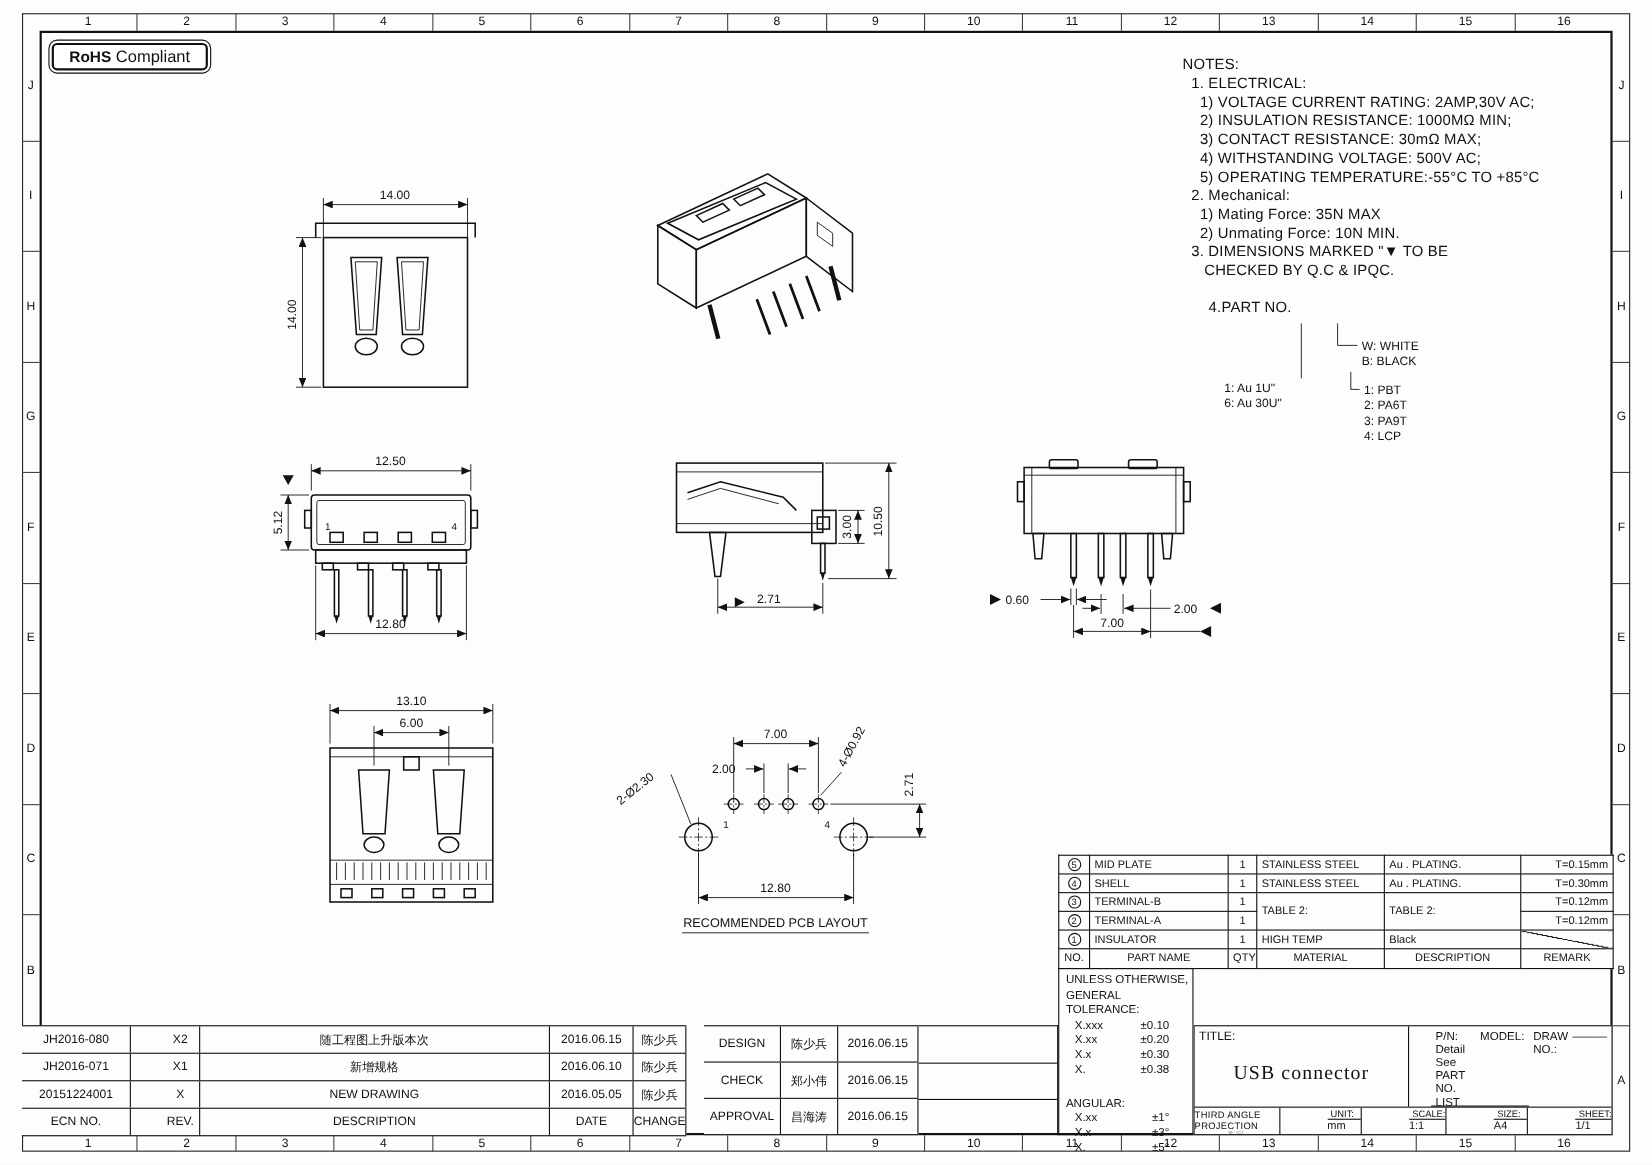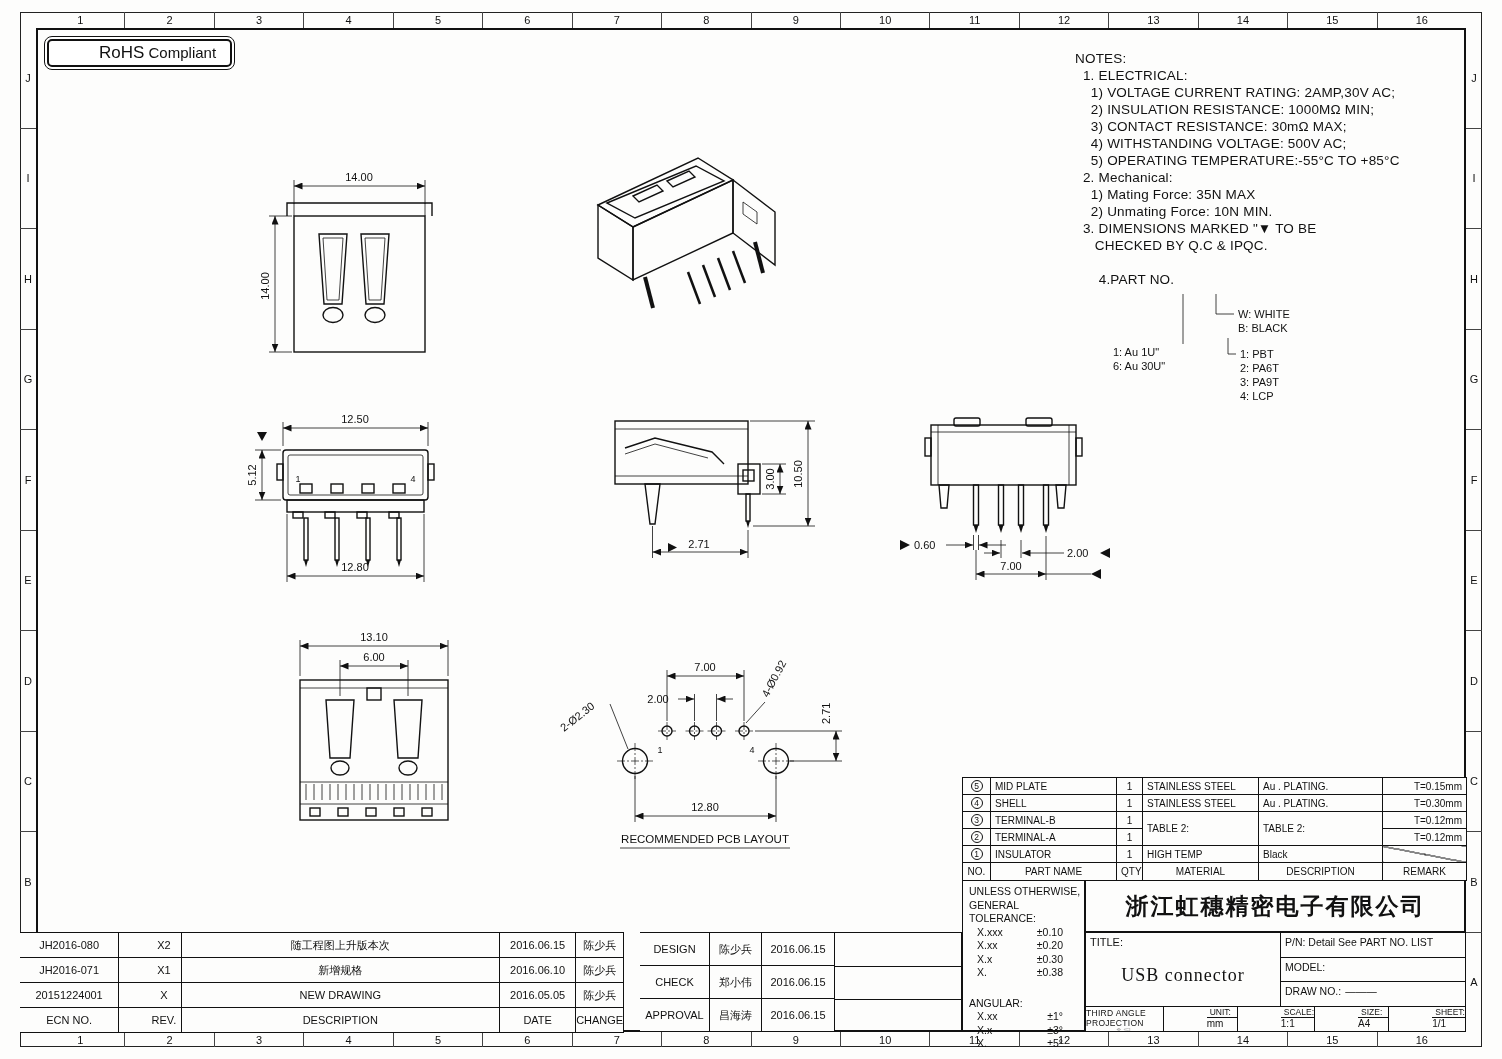--- a/index.html
+++ b/index.html
@@ -13,21 +13,21 @@
   .grid-strip.h.bot { top:1032px; height:15px; }
   .grid-strip.v { top:28px; width:16px; height:1004px; flex-direction:column; }
   .grid-strip.v.left { left:20px; }
   .grid-strip.v.right { left:1466px; }
   .gcell { flex:1; display:flex; align-items:center; justify-content:center; font-size:11px; }
   .grid-strip.h .gcell + .gcell { border-left:1px solid #444; }
   .grid-strip.v .gcell + .gcell { border-top:1px solid #444; }
 
   .rohs { position:absolute; left:44px; top:36px; border:1.5px solid #111; border-radius:8px; padding:2px; background:#fff; }
   .rohs-inner { border:2px solid #111; border-radius:5px; padding:2px 14px; font-size:15px; white-space:nowrap; }
-  .rohs-b { font-weight:normal; font-size:17px;margin-left:36px; }
+  .rohs-b { font-weight:bold; font-size:14px; }
 
   .notes { position:absolute; left:1075px; top:50px; width:400px; font-size:13.5px; line-height:17px; letter-spacing:0.2px; }
   .note-line { white-space:pre; min-height:17px; }
 
   .view { position:absolute; }
   #v-top   { left:243px; top:156px; }
   #v-iso   { left:583px; top:150px; }
   #v-front { left:243px; top:396px; }
   #v-side  { left:600px; top:406px; }
   #v-rear  { left:886px; top:400px; }
@@ -49,25 +49,25 @@
   .cnum { display:inline-block; width:12px; height:12px; border:1px solid #111; border-radius:50%; font-size:8.5px; line-height:11px; text-align:center; }
   table.bom td.slash { background:linear-gradient(to top right, transparent calc(50% - 0.5px), #111 calc(50% - 0.5px), #111 calc(50% + 0.5px), transparent calc(50% + 0.5px)); }
 
   .tol { position:absolute; left:962px; top:880px; width:123px; height:152px; border:1.5px solid #111; font-size:10.5px; padding:4px 0 0 6px; line-height:13.5px; }
   .tol-item { display:flex; width:94px; justify-content:space-between; padding-left:8px; }
   .tol .ang { margin-top:17px; }
 
   .company { position:absolute; left:1085px; top:880px; width:381px; height:52px; border:1.5px solid #111; display:flex; align-items:center; justify-content:center; font-size:23px; font-weight:bold; letter-spacing:2px; }
 
   .tblock { position:absolute; left:1085px; top:932px; width:381px; height:100px; border:1.5px solid #111; display:flex; flex-direction:column; background:#fdfdfc; }
-  .tb-top { display:flex; height:74px; border-bottom:1px solid #111; }
+  .tb-top { display:flex; height:74px; border-bottom:1px solid #111;gap:20px; }
   .tb-left { width:195px; border-right:1px solid #111; position:relative; }
   .tb-title-label { position:absolute; left:4px; top:3px; font-size:11px; }
   .tb-title { position:absolute; left:0; right:0; top:32px; text-align:center; font-family:"Liberation Serif", serif; font-size:18px; letter-spacing:1px; }
-  .tb-right { flex:1; display:flex; flex-direction:column; }
+  .tb-right { flex:1; display:flex; }
   .tb-cell { flex:1; border-bottom:1px solid #111; font-size:10.5px; padding:3px 4px 0 4px; display:flex; gap:4px; }
   .tb-cell:last-child { border-bottom:none; }
   .tb-bottom { display:flex; height:24px; }
   .tb-proj { width:147px; border-right:1px solid #111; display:flex; flex-direction:column; align-items:center; }
   .tb-proj-label { font-size:8.5px; margin-top:1px; letter-spacing:0.3px; }
   .tb-mini { width:58.5px; border-right:1px solid #111; display:flex; flex-direction:column;margin-left:43px; }
   .tb-mini:last-child { border-right:none; }
   .tb-mini .l { height:11px; border-bottom:1px solid #111; font-size:8.5px; padding-left:3px; line-height:11px; }
   .tb-mini .v { flex:1; text-align:left; font-size:10px; line-height:12px; }
 
@@ -543,21 +543,20 @@
           <span>X.x</span>
           <span>±3°</span>
         </div>
         <div class="tol-item">
           <span>X.</span>
           <span>±5°</span>
         </div>
       </div>
   </div>
 
-  <div class="company">浙江虹穗精密电子有限公司</div>
 
   <div class="tblock">
     <div class="tb-top">
       <div class="tb-left">
         <div class="tb-title-label">TITLE:</div>
         <div class="tb-title">USB connector</div>
       </div>
       <div class="tb-right">
         <div class="tb-cell">P/N: Detail See PART NO. LIST</div>
         <div class="tb-cell">MODEL:</div>

